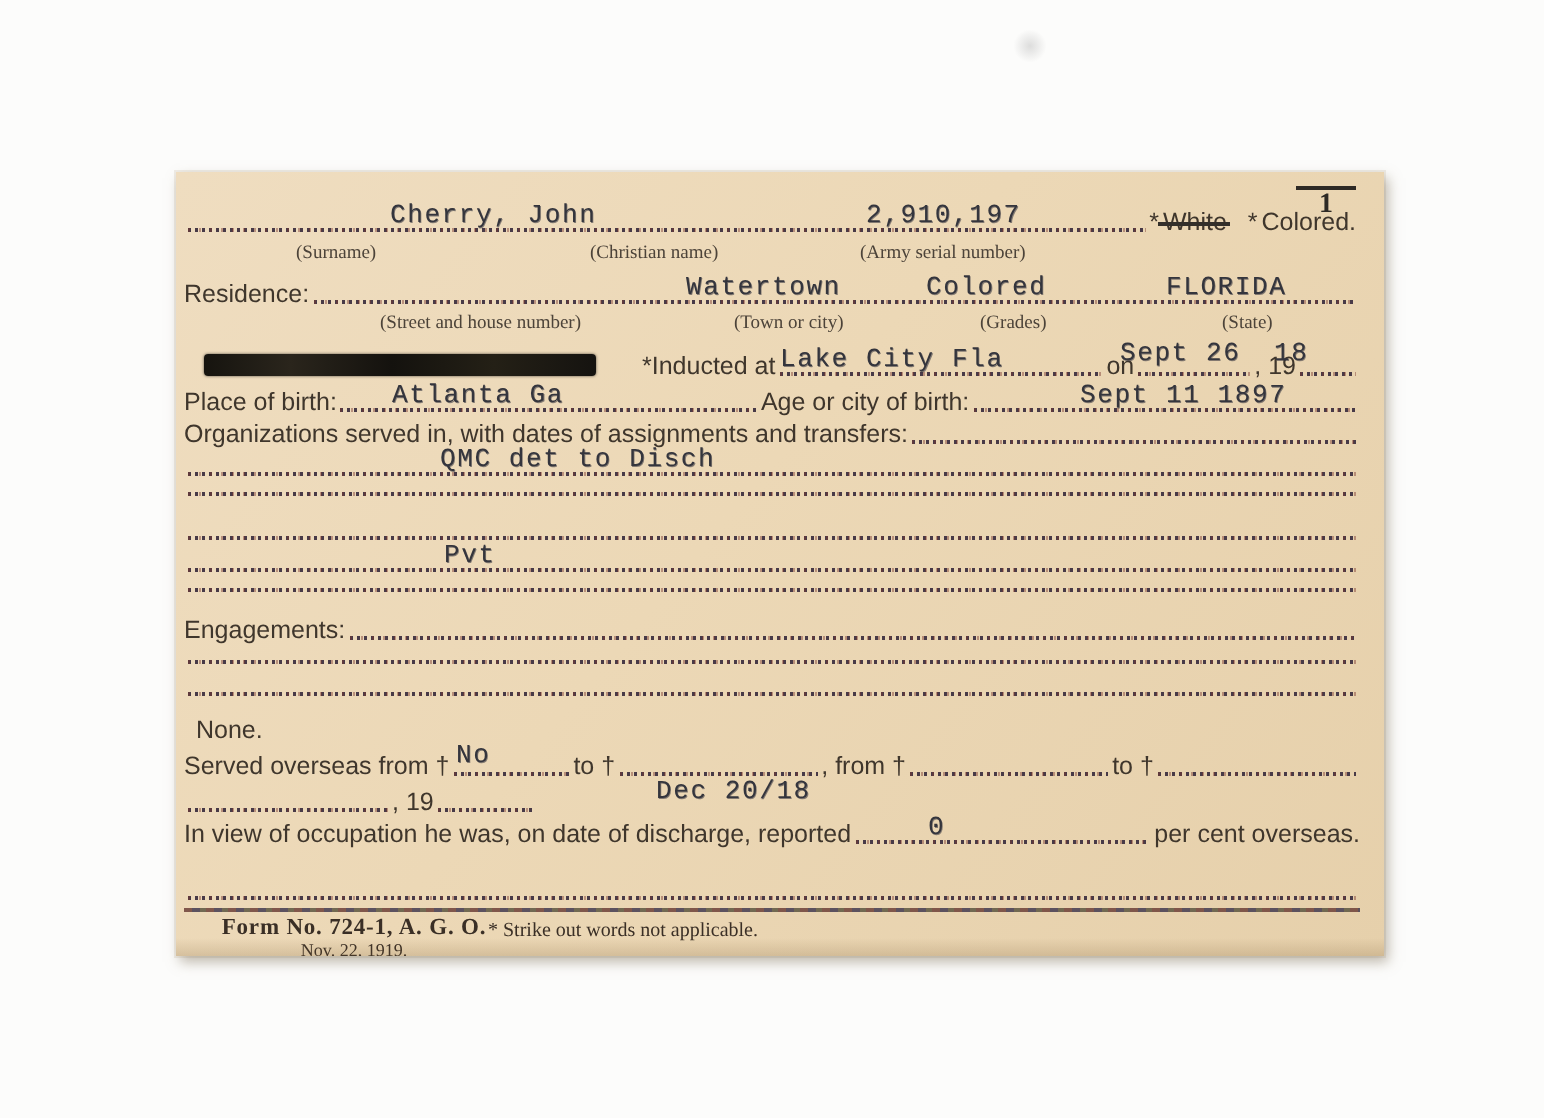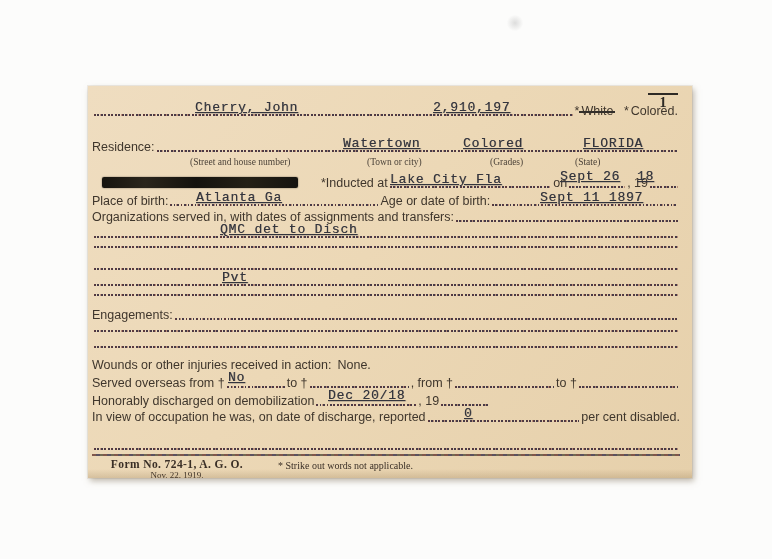--- a/index.html
+++ b/index.html
@@ -23,94 +23,99 @@
     color:var(--ink);white-space:nowrap;}
   .fill{flex:1 1 auto;position:relative;height:12px;margin:0 2px;}
   .fill::after{content:"";position:absolute;left:0;right:0;bottom:2px;height:2px;
     background-image:
       repeating-linear-gradient(90deg, rgba(122,56,48,.45) 0 1px, transparent 1px 5.5px),
       repeating-linear-gradient(90deg, var(--dots) 0 1.6px, transparent 1.6px 3.5px);}
   .fw{flex:0 0 auto;}
   .spacer{flex:1 1 auto;height:12px;}
   .type{font-family:"Liberation Mono","DejaVu Sans Mono",monospace;font-size:13px;
     letter-spacing:0.8px;color:var(--typewriter);white-space:nowrap;
-    text-shadow:0.4px 0.4px 0.3px rgba(45,45,58,.55);text-decoration:underline;}
+    text-shadow:0.4px 0.4px 0.3px rgba(45,45,58,.55);}
   .ov{position:absolute;bottom:3px;}
   .cap{position:absolute;font-size:9.5px;color:#4c4339;white-space:nowrap;
     font-family:"Liberation Serif",serif;}
   .struck{position:relative;}
   .struck::after{content:"";position:absolute;left:-2px;right:-2px;top:52%;height:1.6px;
     background:#332f2a;}
   .race span{margin-right:2px;}
   .redact{height:11px;width:196px;margin:0 0 2px 10px;border-radius:2px;flex:0 0 auto;
     background:linear-gradient(90deg,#16140f,#2a251c 22%,#14120e 48%,#242016 74%,#151310);
     box-shadow:0 0 1.5px rgba(0,0,0,.65);}
   .pageno{position:absolute;left:560px;top:7px;width:30px;text-align:center;
     font-size:14px;font-weight:bold;color:#2e2a25;border-top:2px solid #2e2a25;
     line-height:15px;}
   .sep{position:absolute;left:4px;right:12px;top:368px;height:1.8px;opacity:.85;
     background:repeating-linear-gradient(90deg,#6d4038 0 4px,#423a50 4px 8px,#5c5640 8px 11px);}
   .footer-area{position:absolute;left:4px;right:12px;top:373px;height:19px;}
   .form-block{position:absolute;left:10px;top:0;width:150px;text-align:center;color:#3a2f26;}
   .form-line1{font-size:11.5px;font-weight:bold;letter-spacing:0.4px;line-height:11px;}
   .form-line2{font-size:9px;line-height:8px;margin-top:1px;}
-  .note{position:absolute;top:1px;font-size:10px;color:#3a2f26;white-space:nowrap;margin-left:34px;}
+  .note{position:absolute;top:1px;font-size:10px;color:#3a2f26;white-space:nowrap;}
 </style>
 </head>
 <body>
 
 <div class="smudge"></div>
 
 <div class="card">
 
   <div class="pageno">1</div>
 
   <div class="row" style="top:12px;height:20px">
     <span class="fill"></span>
     <span class="lbl race">
       <span>*</span><span class="struck">White</span>
       <span style="margin-left:5px">*</span><span>Colored.</span>
     </span>
     <span class="type ov" style="left:103px">Cherry, John</span>
     <span class="type ov" style="left:341px">2,910,197</span>
   </div>
 
+  <div class="row" style="top:34px;height:12px">
+    <span class="cap" style="left:56px">(Surname)</span>
+    <span class="cap" style="left:203px">(Christian name)</span>
+    <span class="cap" style="left:338px">(Army serial number)</span>
+  </div>
 
   <div class="row" style="top:48px;height:20px">
     <span class="lbl">Residence:</span>
     <span class="fill"></span>
     <span class="type ov" style="left:251px">Watertown</span>
     <span class="type ov" style="left:371px">Colored</span>
     <span class="type ov" style="left:491px">FLORIDA</span>
   </div>
 
   <div class="row" style="top:69px;height:12px">
     <span class="cap" style="left:98px">(Street and house number)</span>
     <span class="cap" style="left:275px">(Town or city)</span>
     <span class="cap" style="left:398px">(Grades)</span>
-    <span class="cap" style="left:483px">(State)</span>
+    <span class="cap" style="left:519px">(State)</span>
   </div>
 
   <div class="row" style="top:84px;height:20px">
     <span class="redact"></span>
     <span class="lbl" style="margin-left:23px">*Inducted at</span>
     <span class="fill"></span>
     <span class="lbl">on</span>
     <span class="fill fw" style="width:56px"></span>
     <span class="lbl">, 19</span>
     <span class="fill fw" style="width:28px"></span>
     <span class="type ov" style="left:298px">Lake City Fla</span>
     <span class="type ov" style="left:468px;bottom:6px">Sept 26</span>
     <span class="type ov" style="left:545px;bottom:6px">18</span>
   </div>
 
   <div class="row" style="top:104px;height:18px">
     <span class="lbl">Place of birth:</span>
     <span class="fill fw" style="width:208px"></span>
-    <span class="lbl">Age or date of birth:</span>
+    <span class="lbl">Age or city of birth:</span>
     <span class="fill"></span>
     <span class="type ov" style="left:104px">Atlanta Ga</span>
     <span class="type ov" style="left:448px">Sept 11 1897</span>
   </div>
 
   <div class="row" style="top:122px;height:16px">
     <span class="lbl">Organizations served in, with dates of assignments and transfers:</span>
     <span class="fill"></span>
   </div>
 
@@ -142,49 +147,47 @@
   </div>
 
   <div class="row" style="top:236px;height:12px">
     <span class="fill"></span>
   </div>
   <div class="row" style="top:252px;height:12px">
     <span class="fill"></span>
   </div>
 
   <div class="row" style="top:270px;height:16px">
-    <span class="lbl">Wounds or other injuries received in action:</span>
     <span class="lbl" style="margin-left:6px">None.</span>
   </div>
 
   <div class="row" style="top:286px;height:18px">
     <span class="lbl">Served overseas from †</span>
     <span class="fill fw" style="width:58px"></span>
     <span class="lbl">to †</span>
     <span class="fill"></span>
     <span class="lbl">, from †</span>
     <span class="fill"></span>
     <span class="lbl">to †</span>
     <span class="fill"></span>
     <span class="type ov" style="left:136px;bottom:5px">No</span>
   </div>
 
   <div class="row" style="top:304px;height:18px">
-    <span class="lbl">Honorably discharged on demobilization</span>
     <span class="fill fw" style="width:100px"></span>
     <span class="lbl">, 19</span>
     <span class="fill fw" style="width:48px"></span>
     <span class="spacer"></span>
     <span class="type ov" style="left:236px;bottom:5px">Dec 20/18</span>
   </div>
 
   <div class="row" style="top:322px;height:16px">
     <span class="lbl">In view of occupation he was, on date of discharge, reported</span>
     <span class="fill"></span>
-    <span class="lbl">per cent disabled.</span>
+    <span class="lbl">per cent overseas.</span>
     <span class="type ov" style="left:372px">0</span>
   </div>
 
 
   <div class="row" style="top:354px;height:12px">
     <span class="fill"></span>
   </div>
 
   <div class="sep"></div>
 

